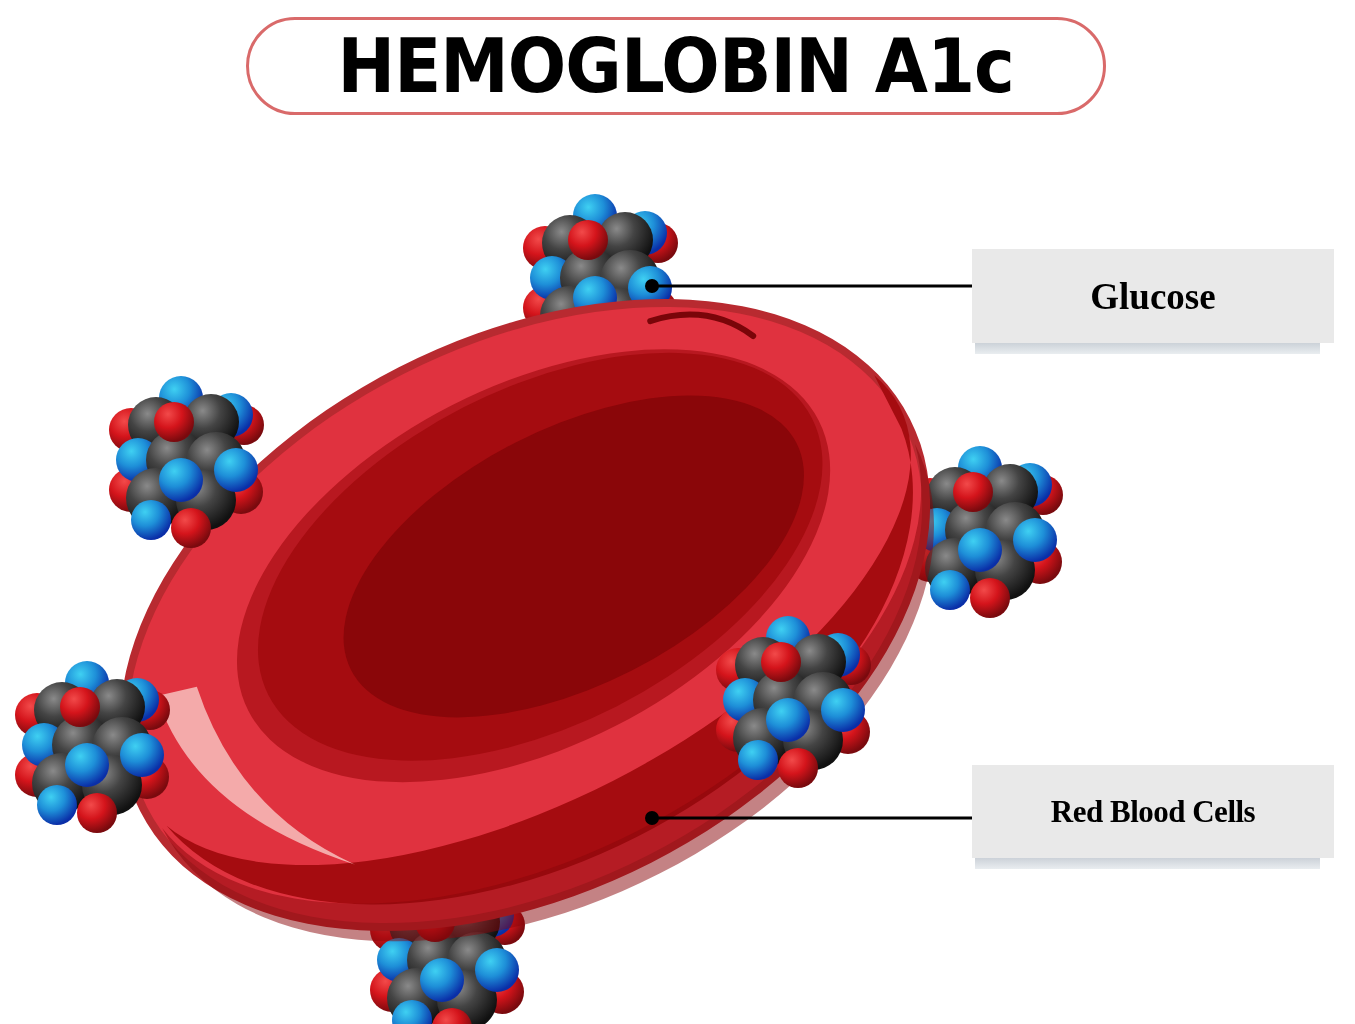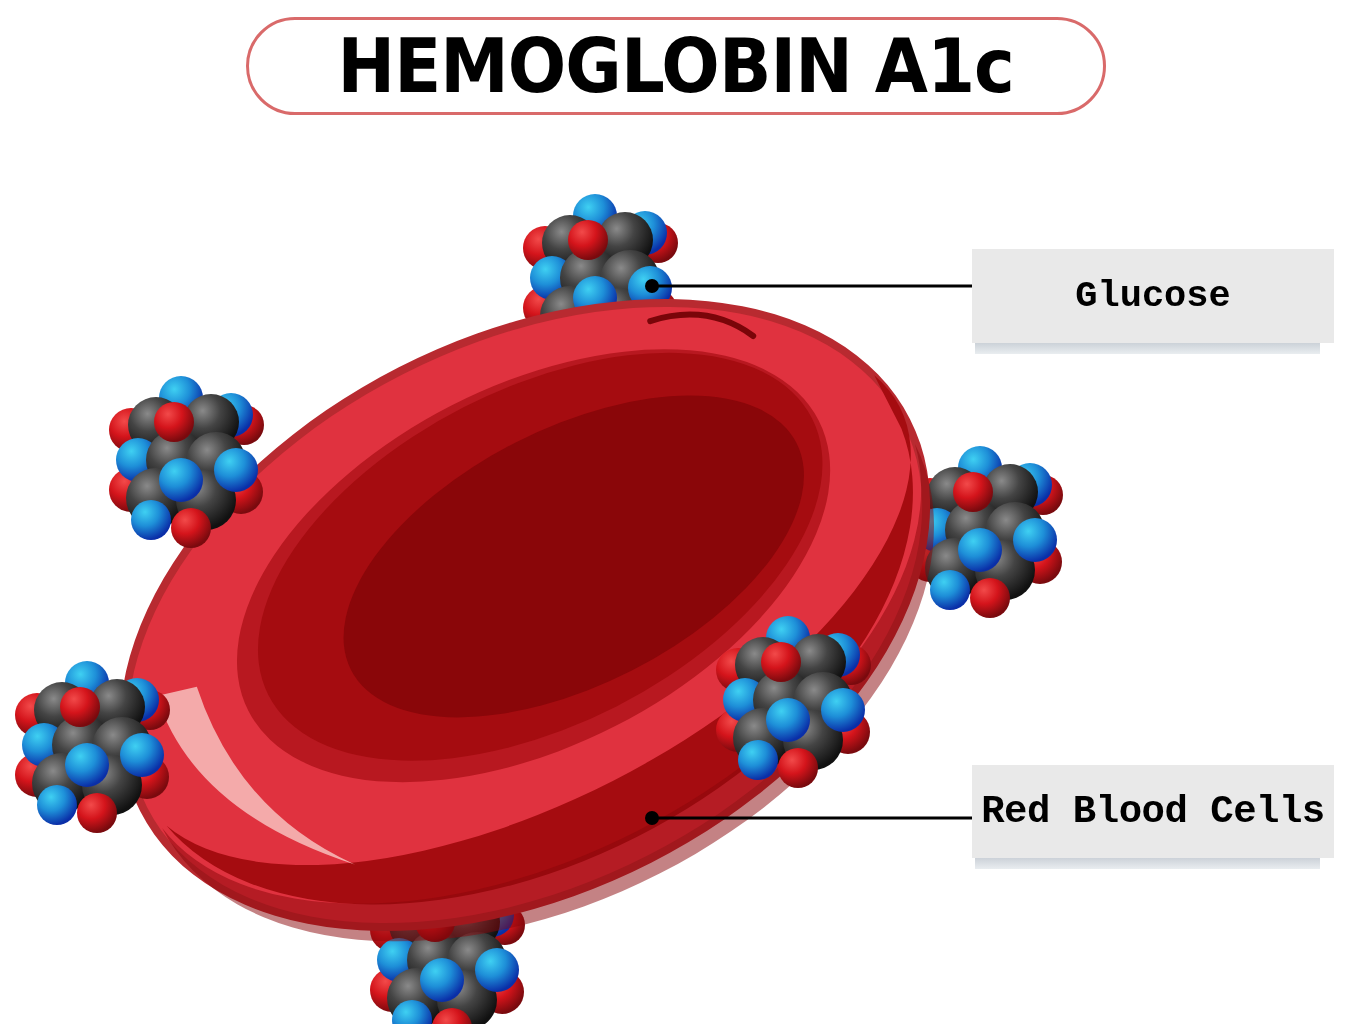--- a/index.html
+++ b/index.html
@@ -14,21 +14,21 @@
     font-family: "DejaVu Sans", sans-serif; font-weight: bold; font-size: 74px;
     letter-spacing: -1px; color: #000; transform: scaleX(0.93); white-space: nowrap;
   }
   .label-box {
     position: absolute; background: #e9e9e9; display: flex; align-items: center; justify-content: center;
     box-sizing: border-box;
   }
   .label-shadow {
     position: absolute; background: linear-gradient(to bottom, #c9cfd6, #e9edf0); height: 12px;
   }
-  .label-text { font-family: Liberation Mono, monospace; font-weight: bold; color: #000; white-space: nowrap; }
+  .label-text { font-family: Liberation Serif, serif; font-weight: bold; color: #000; white-space: nowrap; }
 </style>
 </head>
 <body>
 
 <svg id="stage" viewBox="0 0 1355 1024" xmlns="http://www.w3.org/2000/svg">
   <defs>
     <radialGradient id="gC" cx="35%" cy="30%" r="70%">
       <stop offset="0%" stop-color="#8a8a8a"></stop>
       <stop offset="45%" stop-color="#444"></stop>
       <stop offset="100%" stop-color="#111"></stop>
@@ -119,14 +119,14 @@
   <span class="title-text">HEMOGLOBIN A1c</span>
 </div>
 
 <div class="label-shadow" style="left:975px; top:342px; width:345px;"></div>
 <div class="label-box" style="left:972px; top:249px; width:362px; height:94px;">
   <span class="label-text" style="font-size:37px;">Glucose</span>
 </div>
 
 <div class="label-shadow" style="left:975px; top:857px; width:345px;"></div>
 <div class="label-box" style="left:972px; top:765px; width:362px; height:93px;">
-  <span class="label-text" style="font-size:39px; letter-spacing:-0.5px;">Red Blood Cells</span>
+  <span class="label-text" style="font-size:31px; letter-spacing:-0.5px;">Red Blood Cells</span>
 </div>
 
 </body></html>

